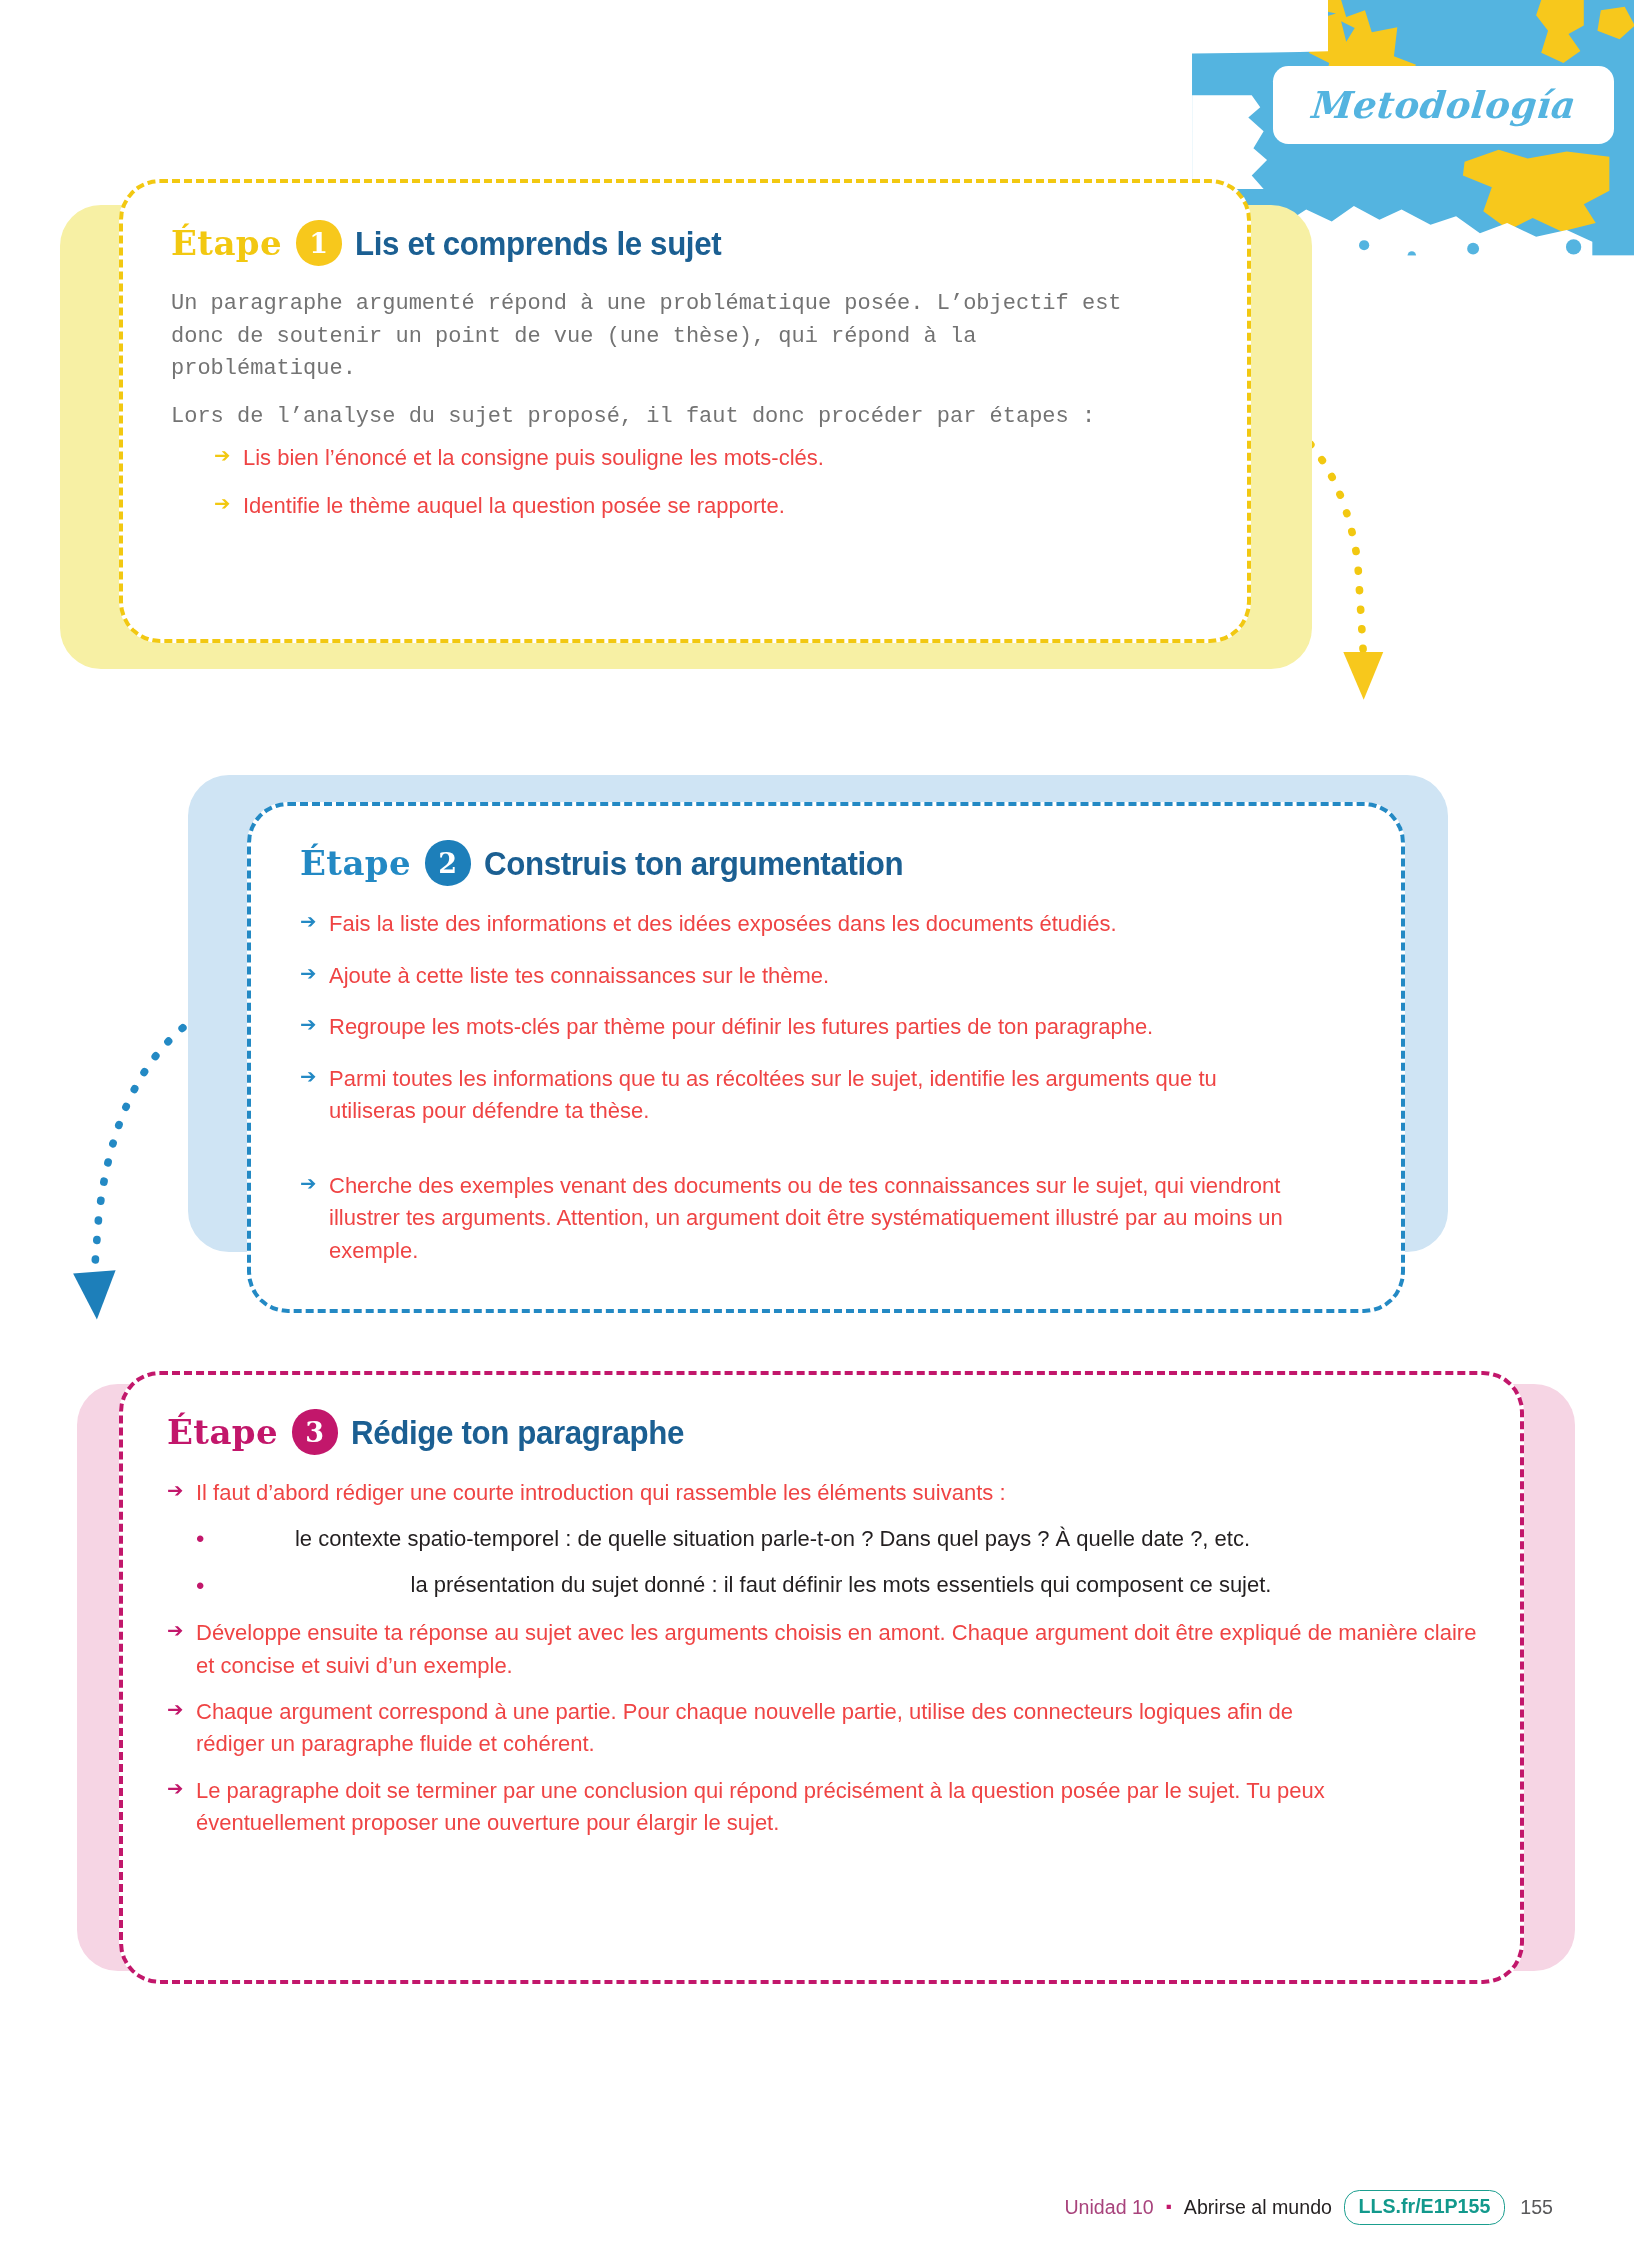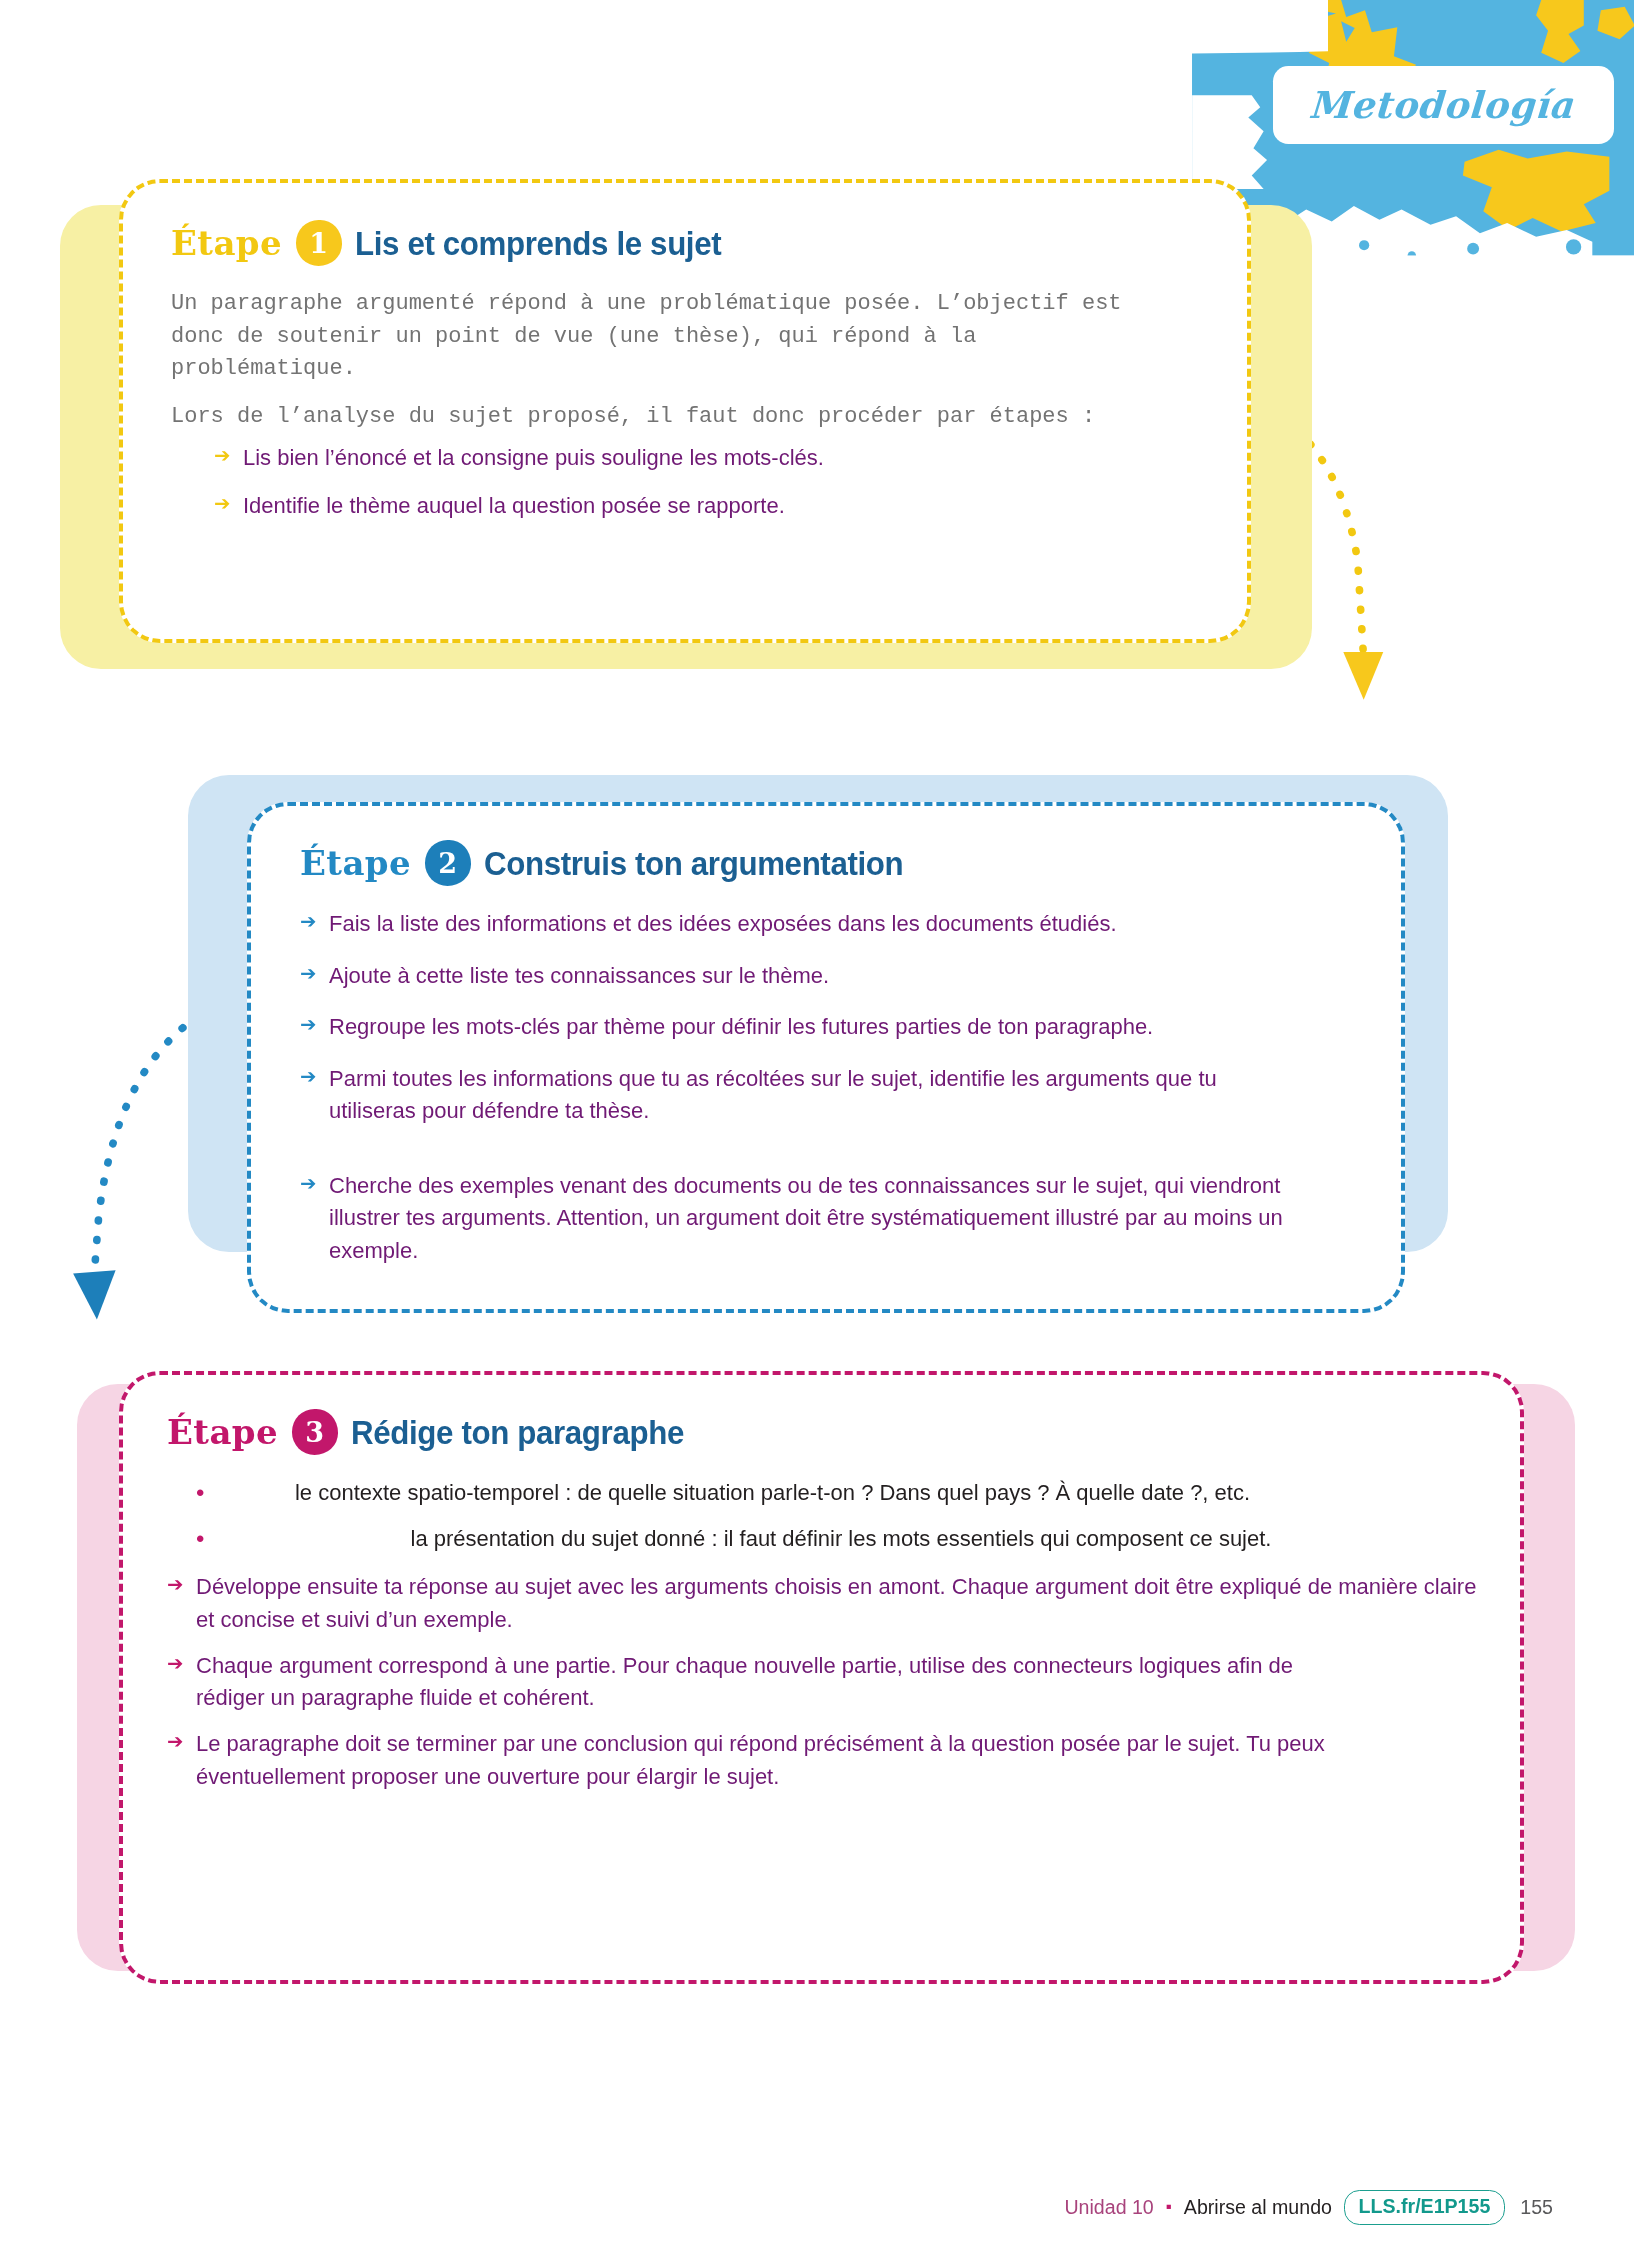--- a/index.html
+++ b/index.html
@@ -165,21 +165,21 @@
 
   ul.arrow-list, ul.dot-list {
     list-style: none;
     margin: 0;
     padding: 0;
   }
   ul.arrow-list > li {
     position: relative;
     font-size: 22px;
     line-height: 1.48;
-    color: #701a75;
+    color: #ef4444;
     padding-left: 29px;
     margin-bottom: 15.3px;
   }
   ul.arrow-list > li::before {
     content: "\2794";
     position: absolute;
     left: 0;
     top: -0.9px;
     font-size: 19.6px;
     line-height: 1.48;
@@ -341,20 +341,23 @@
   <div class="step" id="step3">
     <div class="step-backdrop"></div>
     <div class="step-card">
       <div class="step-inner">
         <div class="step-title">
           <span class="step-etape">Étape</span>
           <span class="step-badge">3</span>
           <span class="step-heading">Rédige ton paragraphe</span>
         </div>
 
+        <ul class="arrow-list">
+          <li>Il faut d’abord rédiger une courte introduction qui rassemble les éléments suivants :</li>
+        </ul>
 
         <ul class="dot-list nested">
           <li style="max-width:1115px;">le contexte spatio-temporel : de quelle situation parle-t-on ? Dans quel pays ? À quelle date ?, etc.</li>
           <li>la présentation du sujet donné : il faut définir les mots essentiels qui composent ce sujet.</li>
         </ul>
 
         <ul class="arrow-list">
           <li>Développe ensuite ta réponse au sujet avec les arguments choisis en amont. Chaque argument doit être expliqué de manière claire et concise et suivi d’un exemple.</li>
           <li style="max-width:1158px;">Chaque argument correspond à une partie. Pour chaque nouvelle partie, utilise des connecteurs logiques afin de rédiger un paragraphe fluide et cohérent.</li>
           <li style="max-width:1192px;">Le paragraphe doit se terminer par une conclusion qui répond précisément à la question posée par le sujet. Tu peux éventuellement proposer une ouverture pour élargir le sujet.</li>

